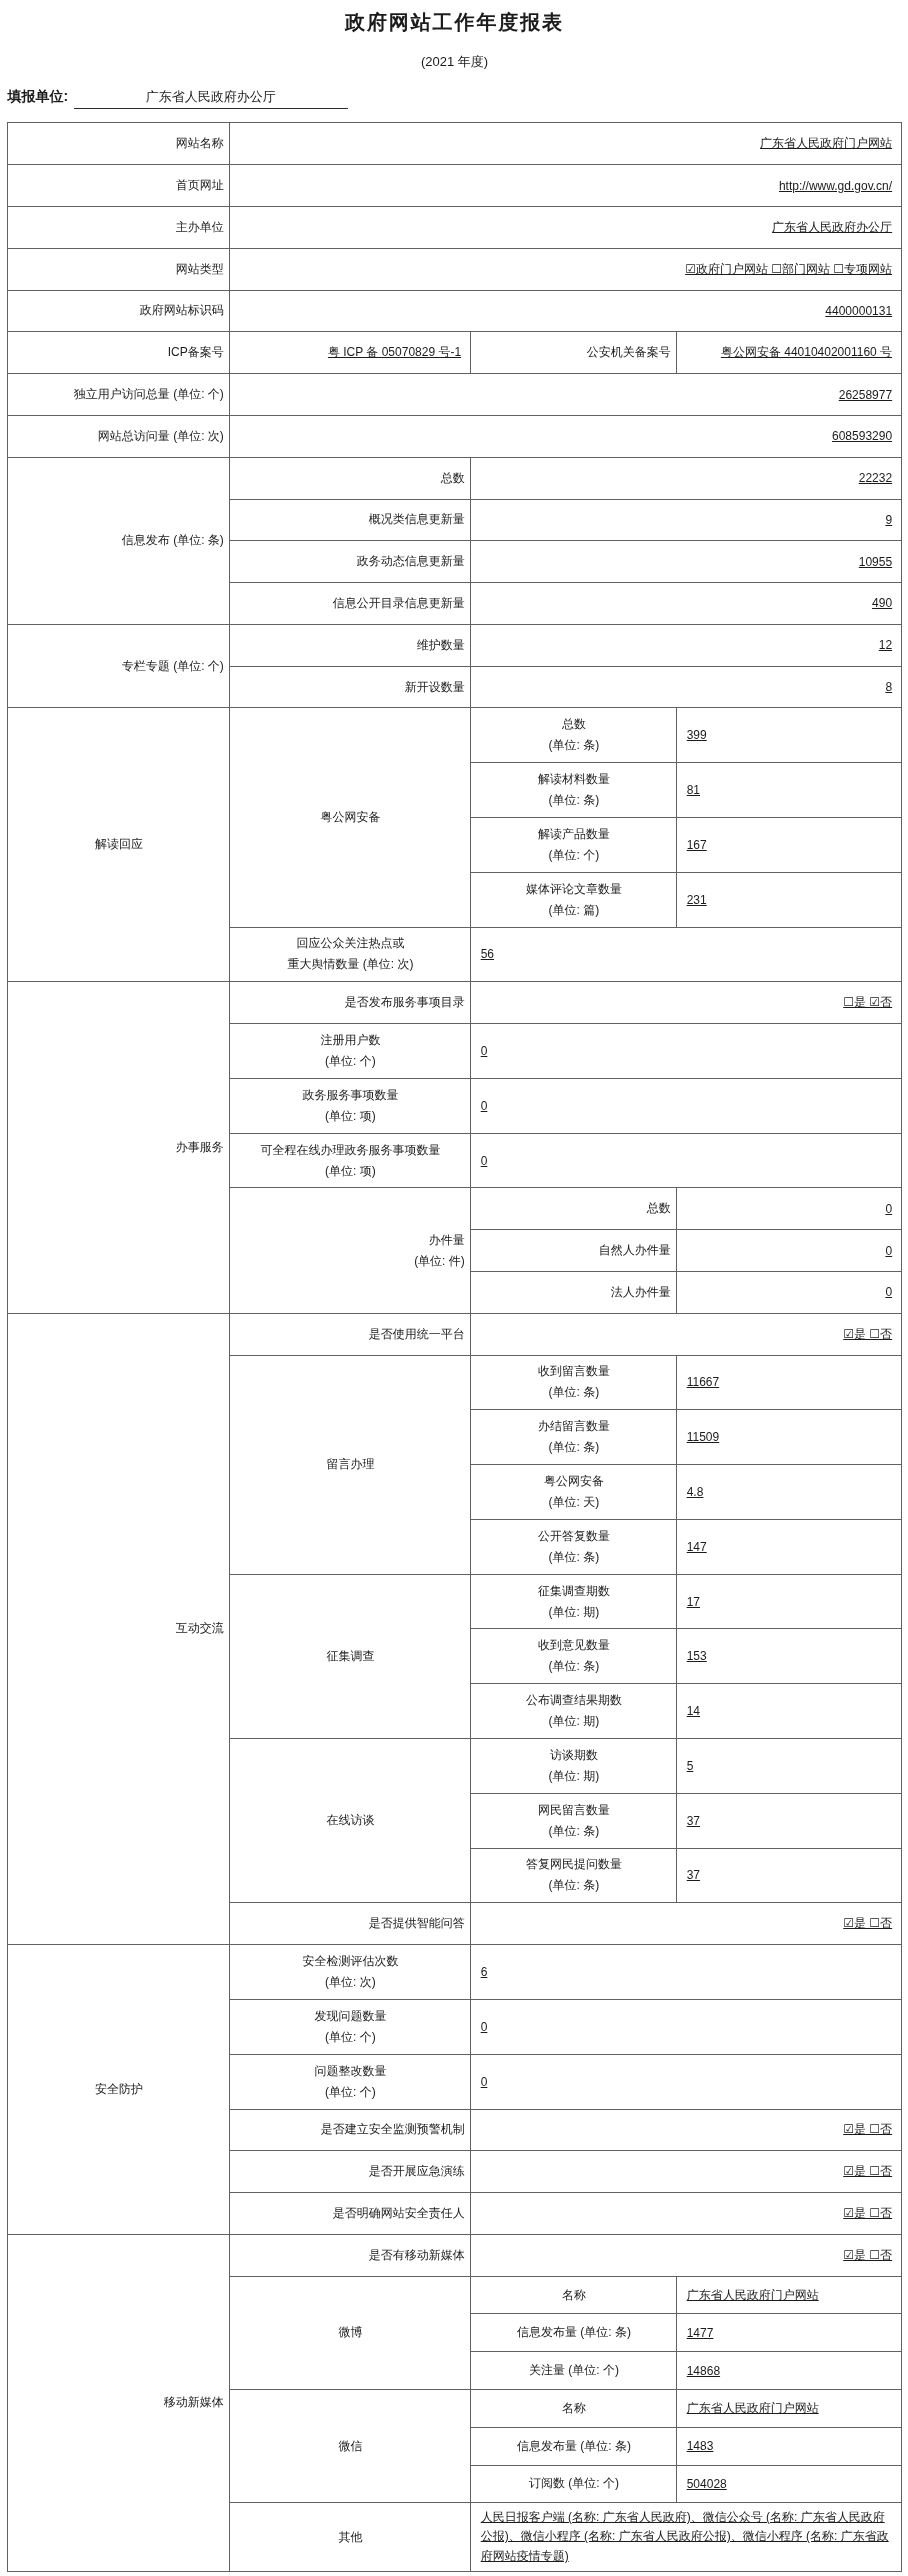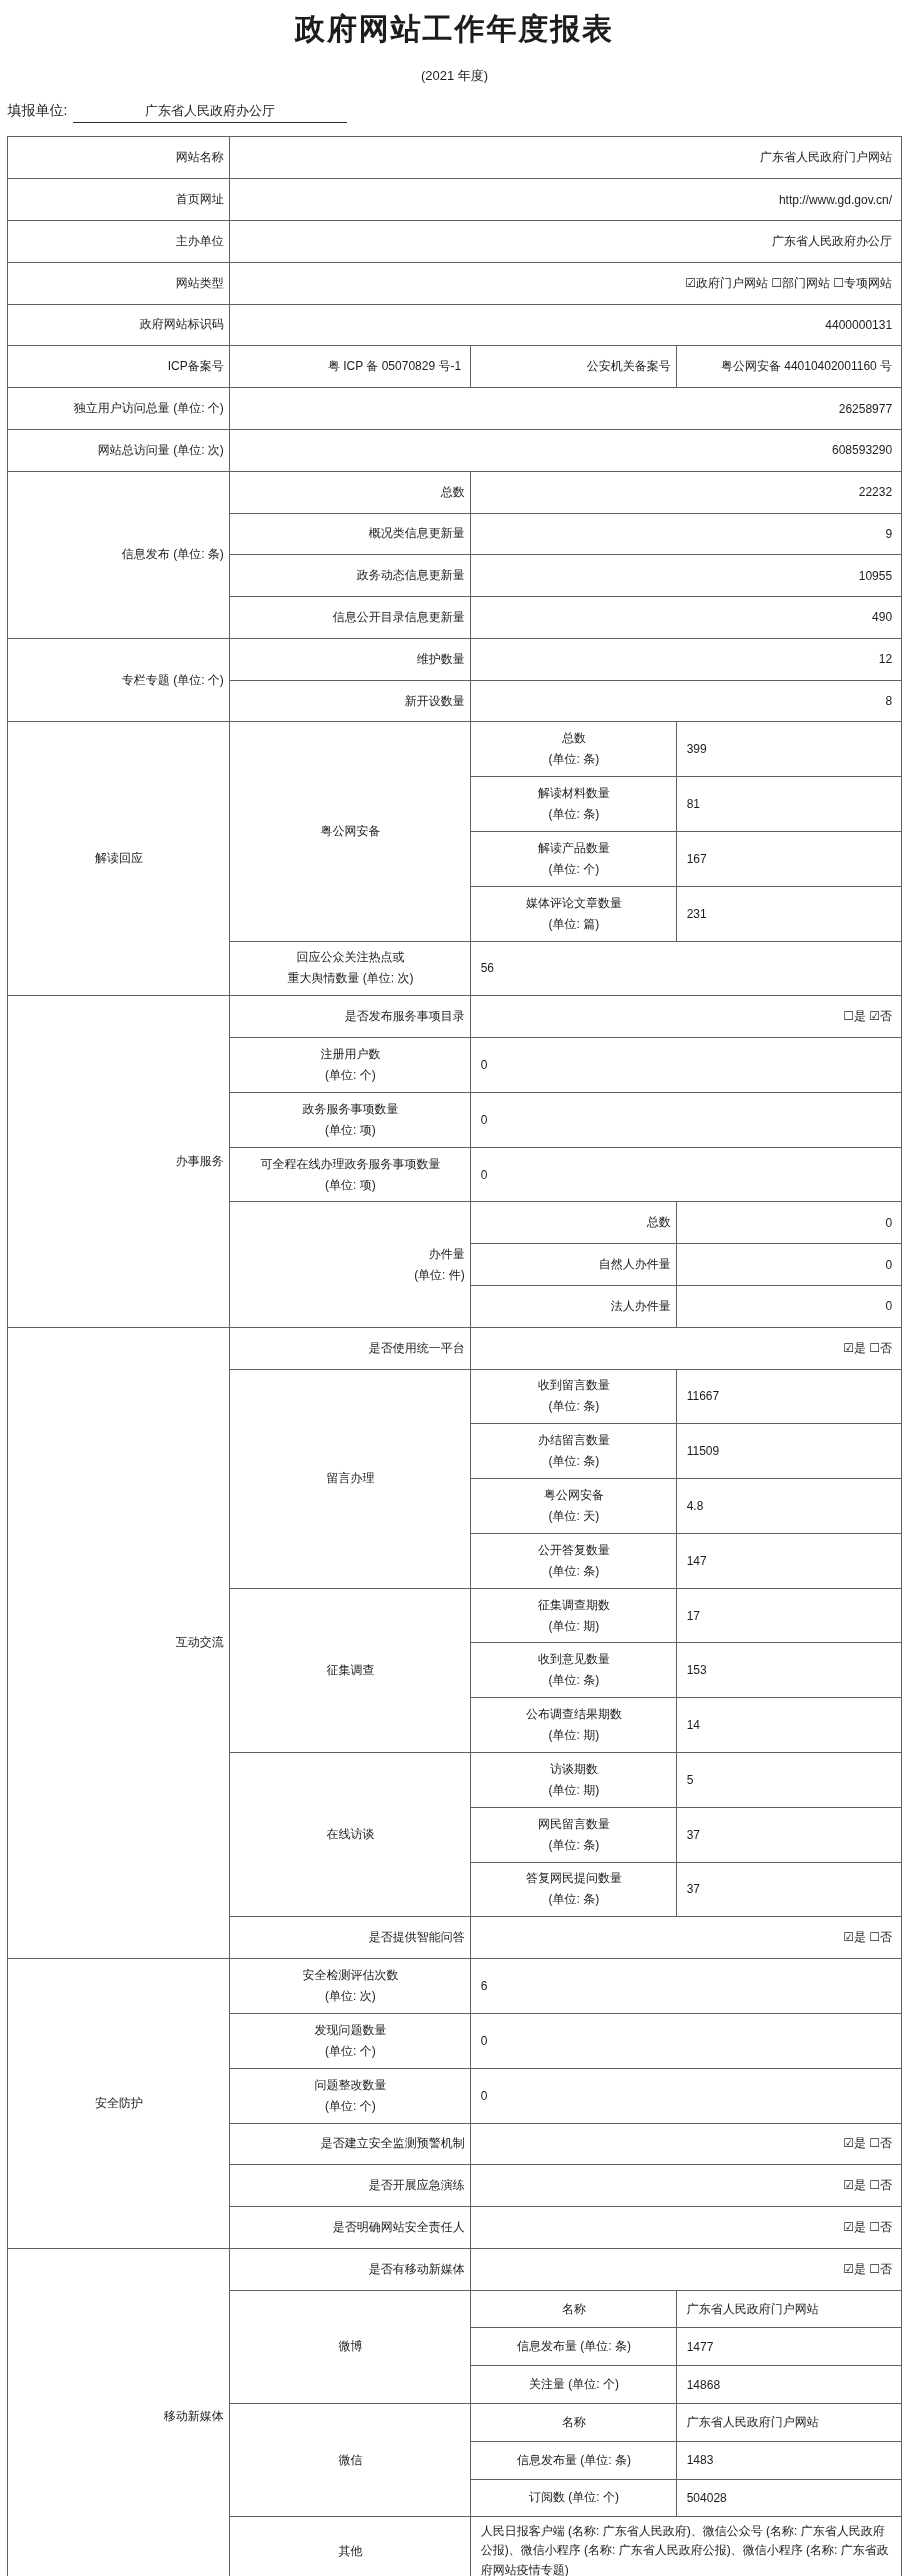--- a/index.html
+++ b/index.html
@@ -1,38 +1,38 @@
 <!DOCTYPE html>
 <html style="font-size:15px"><head>
 <meta charset="utf-8">
 <style>
   html,body { margin:0; padding:0; background:#ffffff; }
   body {
     width:909px; min-height:2576px;
     font-family:"Liberation Sans","DejaVu Sans",sans-serif;
     font-size:12px; color:#1c1c1c;
   }
-  .page-title { text-align:center; font-size:30px; font-weight:bold; padding-top:9.3px; letter-spacing:1.9px; }
+  .page-title { text-align:center; font-size:20px; font-weight:bold; padding-top:9.3px; letter-spacing:1.9px; }
   .page-subtitle { text-align:center; font-size:13px; margin-top:16.7px; }
   .report-unit { margin:16.7px 0 13px 7.4px; font-size:13px; }
-  .ru-label { font-weight:normal; font-size:14px; }
+  .ru-label { font-weight:bold; font-size:14px; }
   .ru-value { display:inline-block; width:274px; border-bottom:0.9px solid #2b2b2b; text-align:center; padding-bottom:2.8px; margin-left:5.6px; }
 
   table.report {
     border-collapse:collapse; table-layout:fixed;
     width:894px; margin:0 0 0 7.4px;
     border:1.9px solid #2b2b2b;
   }
   .report td { border:0.9px solid #616161; vertical-align:middle; overflow:hidden; }
   tr.sec > td { border-top:1.9px solid #2b2b2b; }
   tr.h40 > td { height:37px;text-align:right; }
   tr.h54 > td { height:50px; }
   tr.h36 > td { height:33px; }
   .lbl { text-align:center; padding:1.9px 5.6px; white-space:pre-line; line-height:1.75; }
-  .val { text-align:left; padding:1.9px 9.3px; }
+  .val { text-align:left; padding:1.9px 9.3px;text-decoration:underline; }
   .val-multi { line-height:1.62; padding:4.6px 9.3px; }
 </style>
 </head>
 <body>
 
 <div class="page-title">政府网站工作年度报表</div>
 <div class="page-subtitle">(2021 年度)</div>
 <div class="report-unit">
   <span class="ru-label">填报单位:</span><span class="ru-value">广东省人民政府办公厅</span>
 </div>

